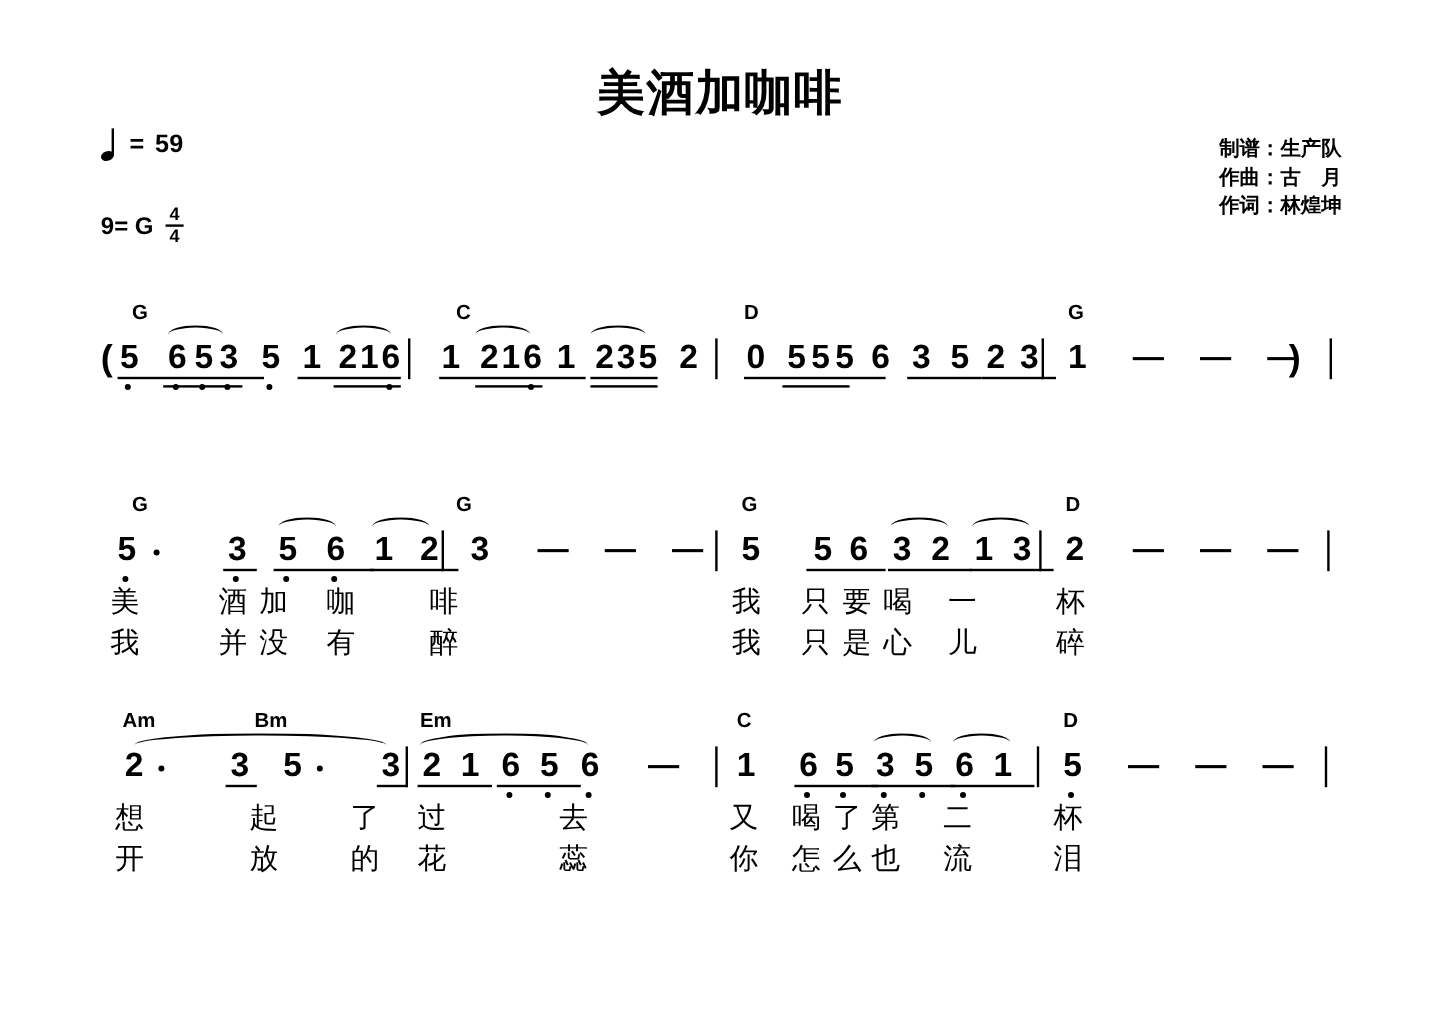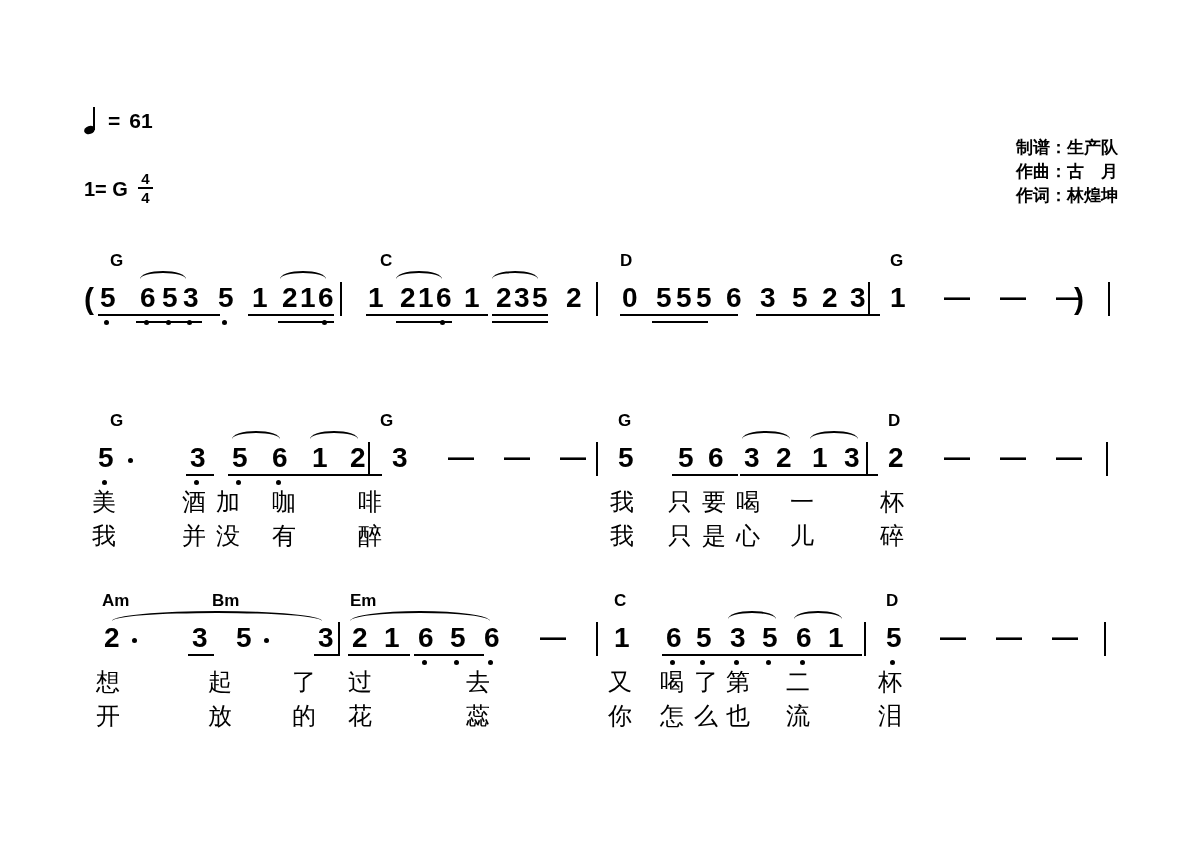--- a/index.html
+++ b/index.html
@@ -101,21 +101,20 @@
 
   .credits {
     position: absolute;
     right: 82px;
     top: 112px;
     text-align: left;
     font-size: 17px;
     line-height: 1.42;
     font-weight: bold;
     white-space: pre;
-    margin-top: 24px;
   }
 
   
   .system { position: absolute; left: 0; width: 1200px; }
   #system-1 { top: 248px; }
   #system-2 { top: 408px; }
   #system-3 { top: 588px; }
 
   .chordrow { position: relative; height: 26px; }
   .chord {
@@ -202,32 +201,33 @@
     line-height: 1;
     top: 0;
     white-space: pre;
   }
 </style>
 </head>
 <body>
 
 <div class="sheet">
 
+  <div class="title">美酒加咖啡</div>
 
   <div class="tempo">
     <span class="quarter-note">
       <span class="head"></span>
         <span class="stem"></span>
     </span>
     <span class="tempo-eq">=</span>
-    <span class="tempo-val">61</span>
+    <span class="tempo-val">59</span>
   </div>
 
   <div class="keysig">
-    <span>1= G</span>
+    <span>9= G</span>
     <span class="meter">
       <span class="num">4</span>
       <span class="bar"></span>
       <span class="num">4</span>
     </span>
   </div>
 
   <div class="credits"><div>制谱：生产队</div><div>作曲：古　月</div><div>作词：林煌坤</div></div>
 
   <div class="system" id="system-1">

